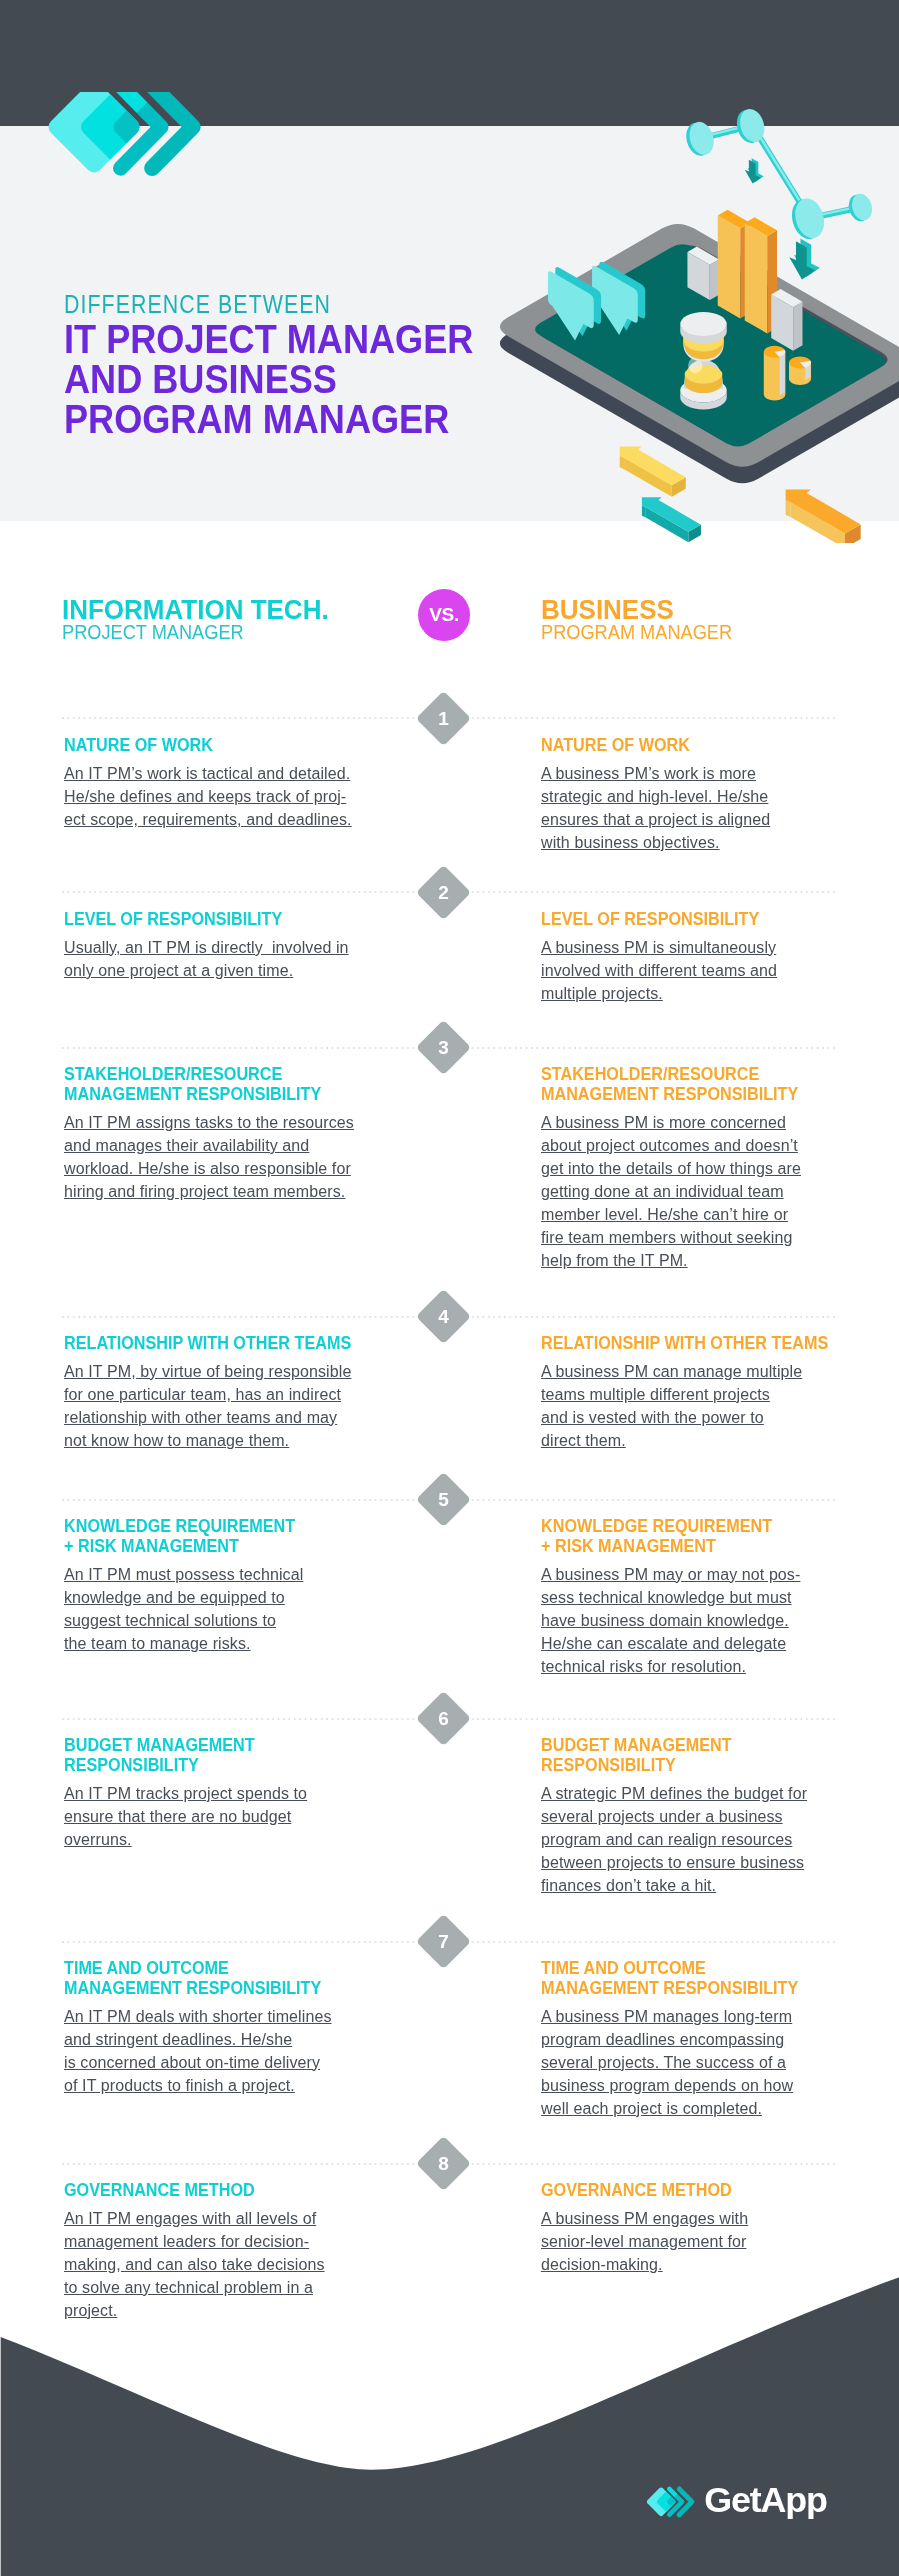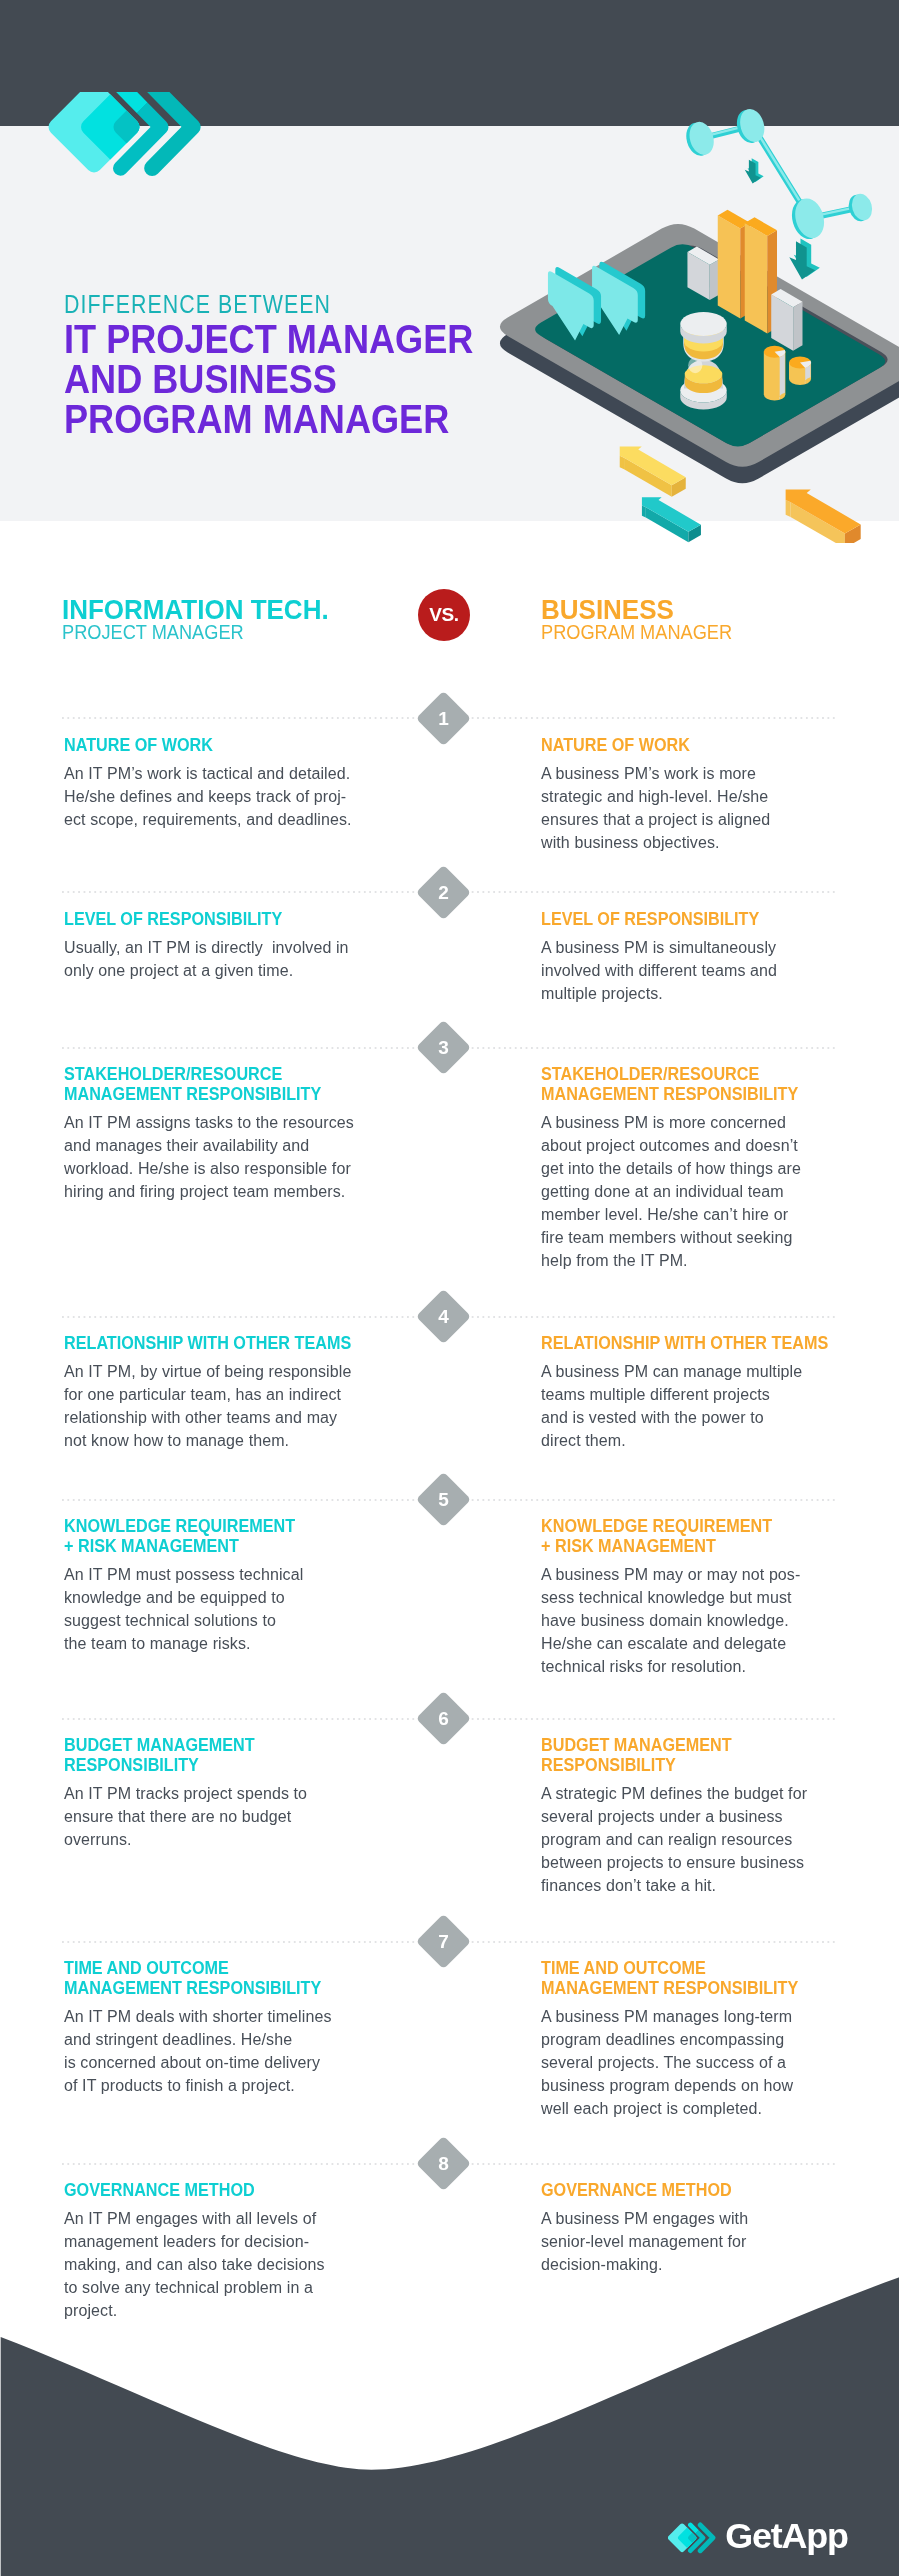--- a/index.html
+++ b/index.html
@@ -20,38 +20,38 @@
   .colhead .t1{font-size:28.5px;font-weight:700;line-height:1;letter-spacing:0px;white-space:nowrap;
               display:block;transform:scaleX(0.912);transform-origin:0 50%;}
   .colhead .t2{font-size:20px;font-weight:400;line-height:1;letter-spacing:0px;margin-top:-1.5px;white-space:nowrap;
               display:block;transform:scaleX(0.91);transform-origin:0 50%;}
   .col-left{left:62px;}
   .col-left .t1{color:#0ecfd2;}
   .col-left .t2{color:#2bc3cb;}
   .col-right{left:541px;}
   .col-right .t1{color:#f9a82c;}
   .col-right .t2{color:#f9a82c;}
-  .vs{position:absolute;left:418px;top:589px;width:52px;height:52px;border-radius:50%;background:#b91c1c;color:#fff;
+  .vs{position:absolute;left:418px;top:589px;width:52px;height:52px;border-radius:50%;background:#d946ef;color:#fff;
       font-size:19px;font-weight:700;display:flex;align-items:center;justify-content:center;letter-spacing:-0.4px;}
   .rule{position:absolute;left:62px;width:776px;height:2.2px;
         background-image:radial-gradient(circle at 1.1px 1.1px, #e2e3e5 1px, rgba(255,255,255,0) 1.2px);
         background-size:5.4px 2.2px;background-repeat:repeat-x;}
   .badge{position:absolute;left:424px;width:39px;height:39px;background:#a7aeb0;transform:rotate(45deg);border-radius:4.5px;}
   .badge i{position:absolute;left:-0.4px;top:0;width:39px;height:39px;transform:rotate(-45deg);color:#fff;font-size:19px;
            font-weight:700;display:flex;align-items:center;justify-content:center;font-style:normal;}
   .cell{position:absolute;width:315px;}
   .cell.l{left:64px;}
   .cell.r{left:541px;}
   .cell h3{margin:0;font-size:19px;font-weight:700;line-height:20px;letter-spacing:0px;}
   .cell h3 span{display:block;white-space:nowrap;transform:scaleX(0.852);transform-origin:0 50%;}
   .cell p span{display:block;white-space:pre;}
   .cell.l h3{color:#0ecfd2;}
   .cell.r h3{color:#f9a82c;}
-  .cell p{margin:0;padding-top:6.7px;font-size:16px;line-height:23px;color:#474e57;font-weight:400;letter-spacing:0.1px;}
-  .foot-logo{position:absolute;left:668px;top:2484px;margin-top:36px;}
+  .cell p{margin:0;padding-top:6.7px;font-size:16px;line-height:23px;color:#474e57;font-weight:400;letter-spacing:0.1px;text-decoration:underline;}
+  .foot-logo{position:absolute;left:647px;top:2484px;}
 </style>
 </head>
 <body>
 
 <div class="page">
   <div class="topbar"></div>
   <div class="white-band"></div>
 
   <div class="illus">
     <svg width="465" height="465" viewBox="0 0 620 620" xmlns="http://www.w3.org/2000/svg" aria-hidden="true">

